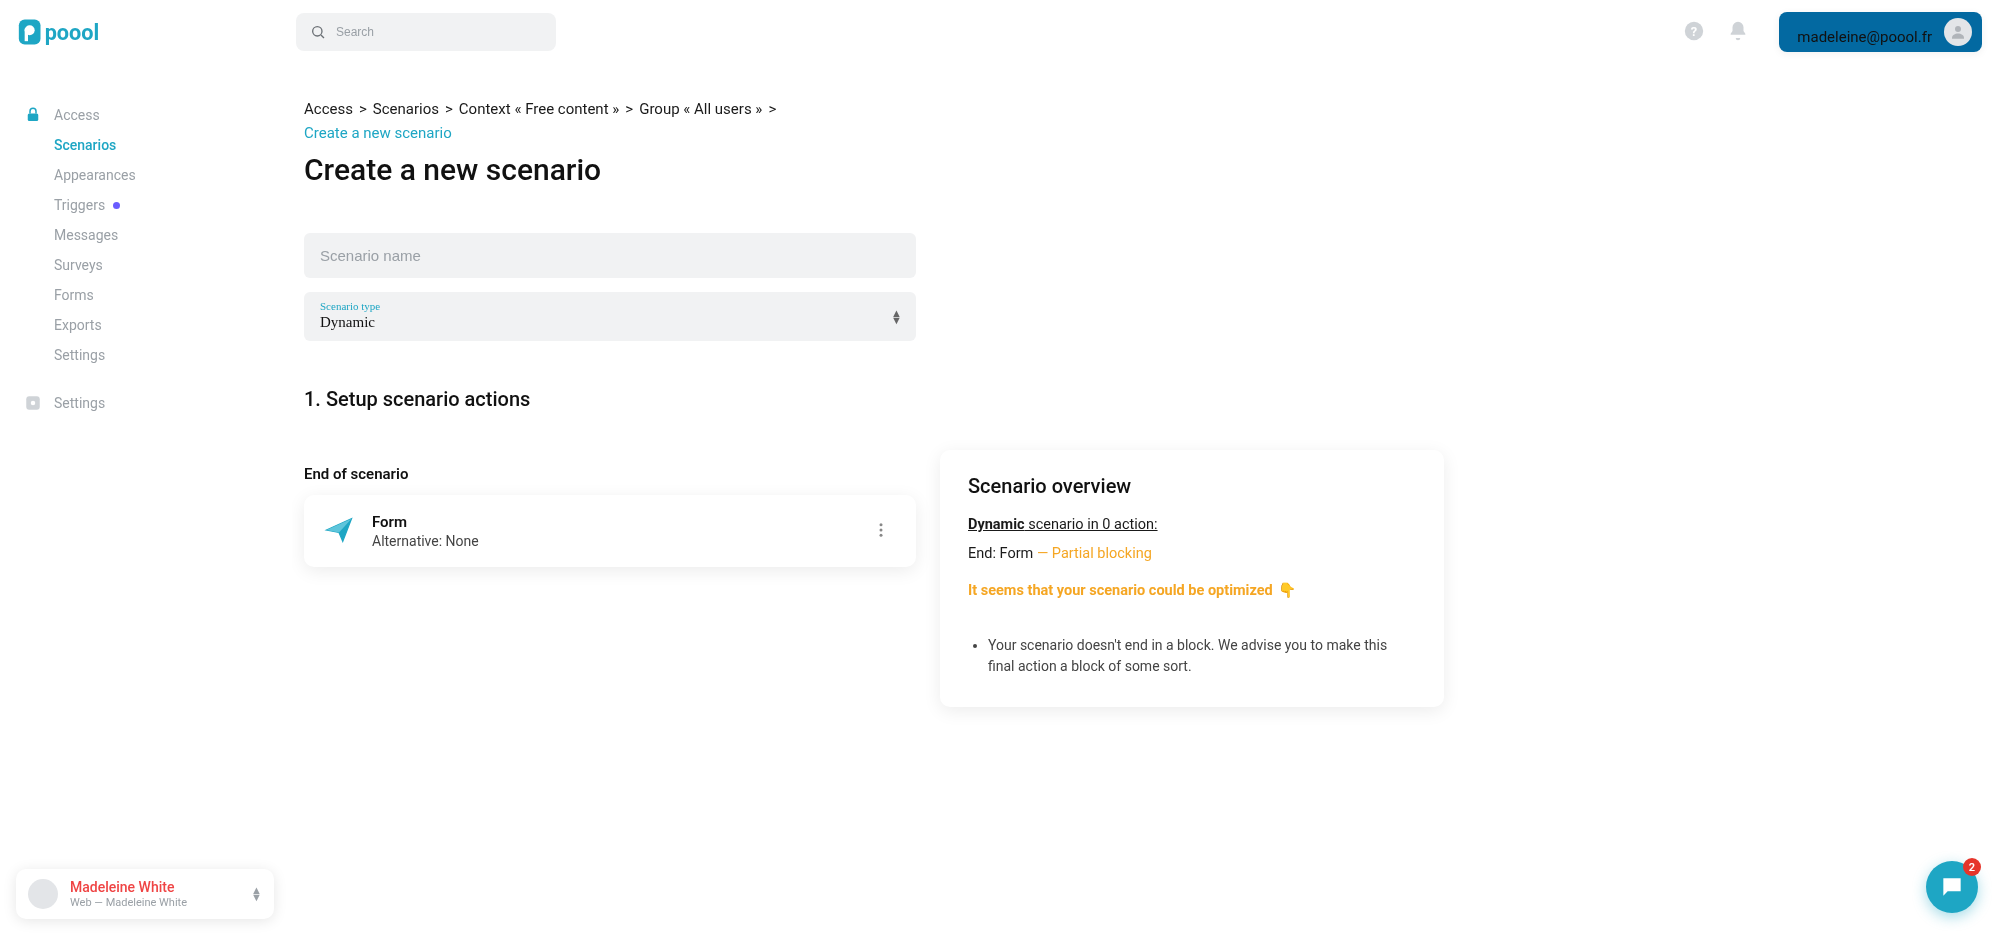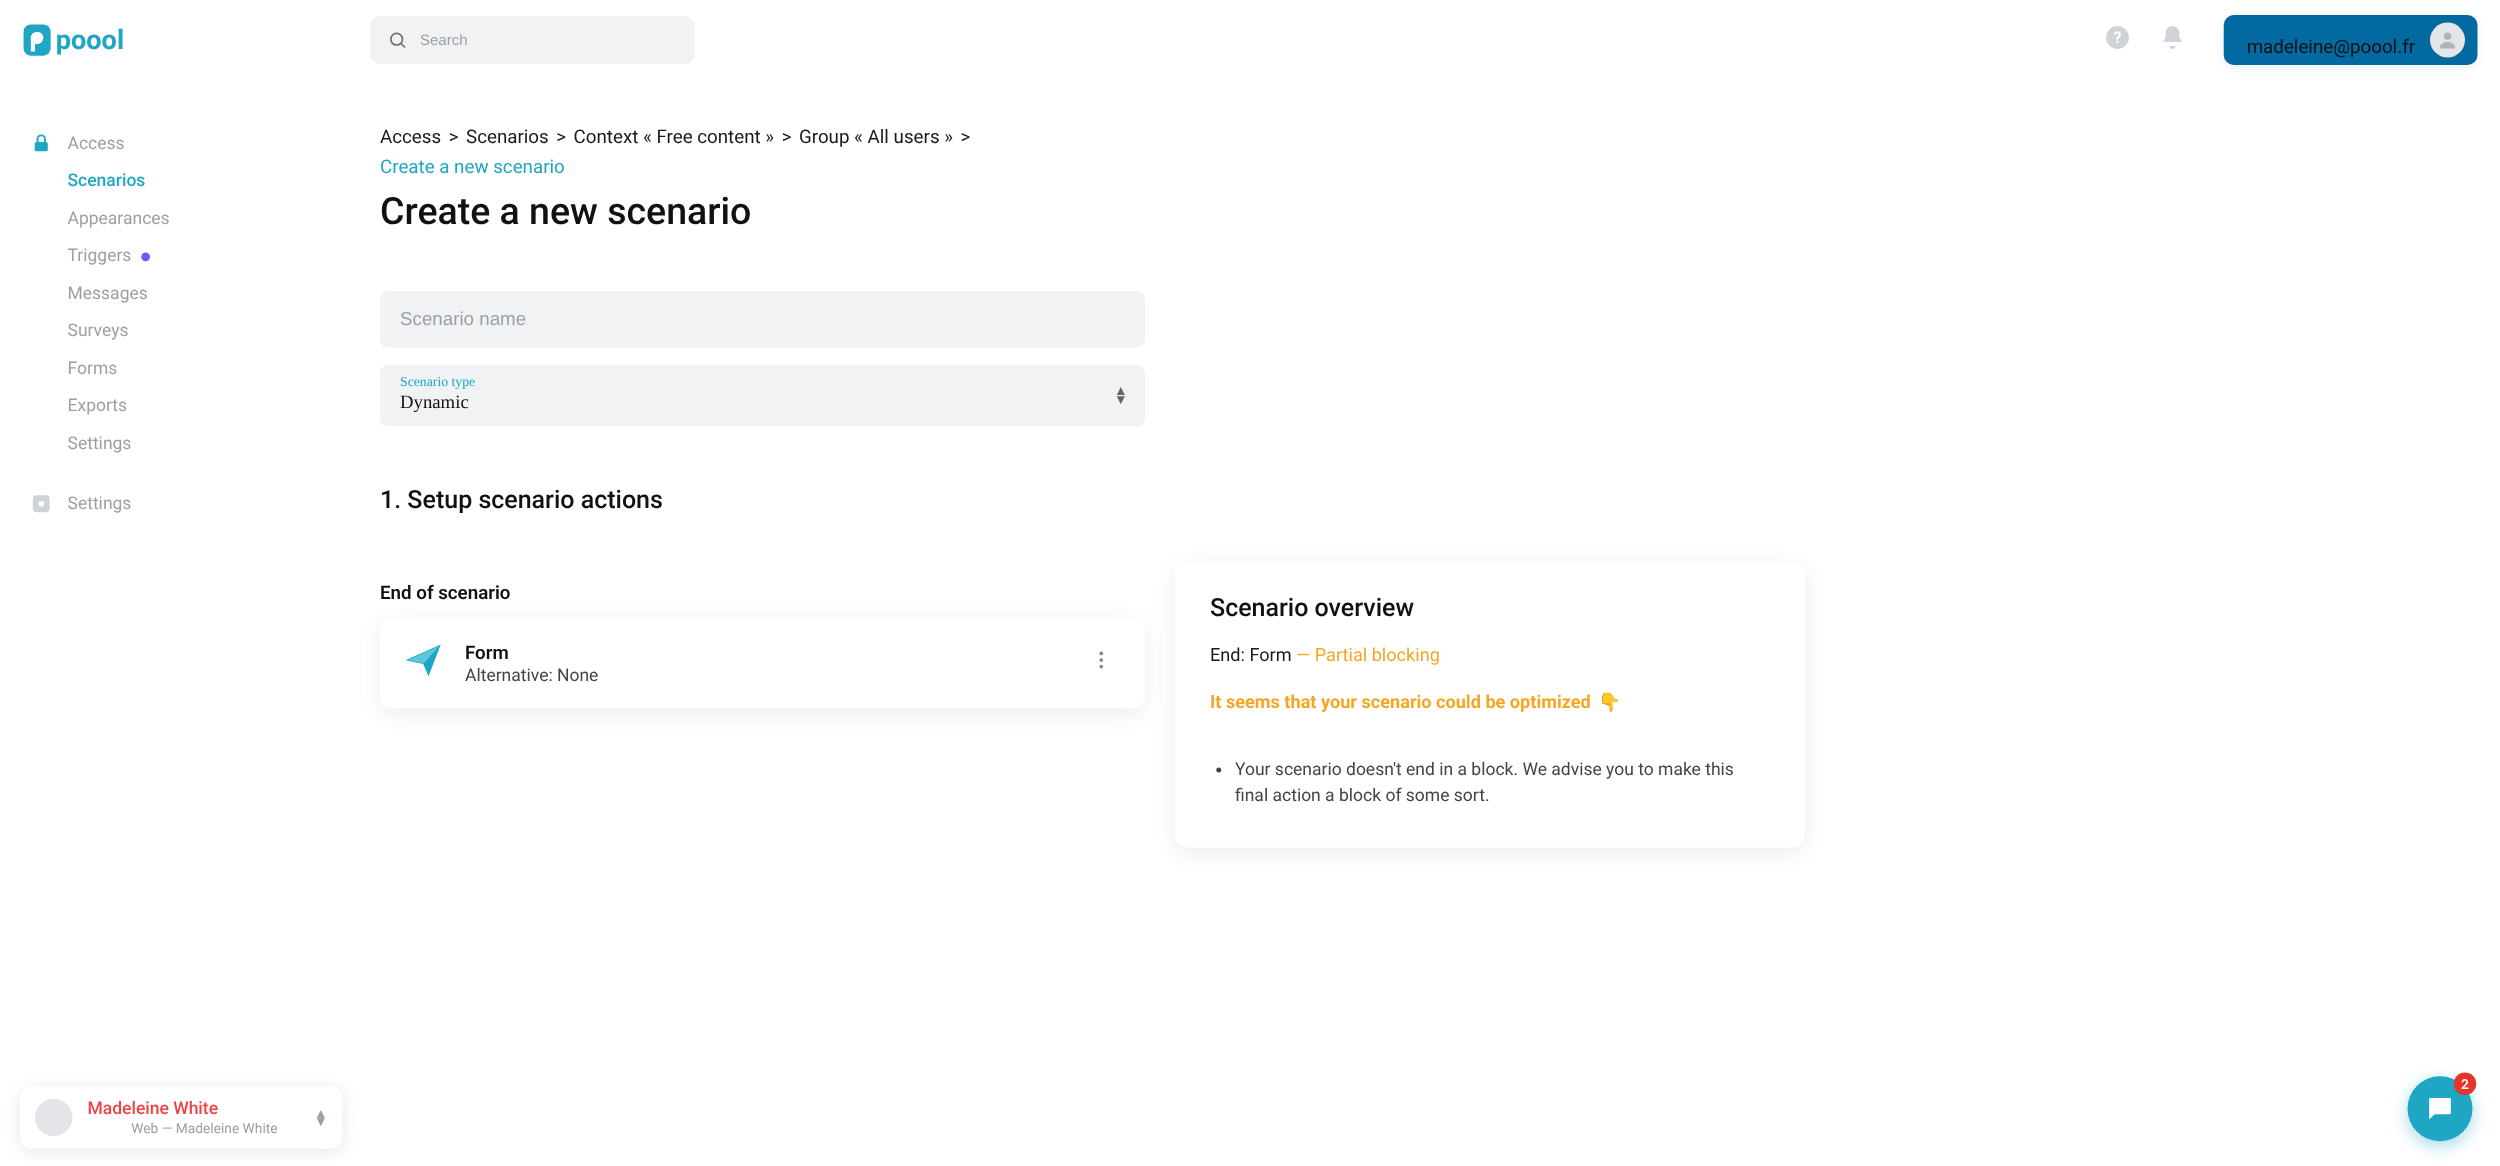--- a/index.html
+++ b/index.html
@@ -95,21 +95,21 @@
     border-radius: 10px;
     box-shadow: 0 2px 14px rgba(0,0,0,0.10);
     padding: 10px 12px;
     gap: 12px;
   }
   .project-switcher .circle {
     width:30px;height:30px;border-radius:50%;background:#e3e5e8;
   }
   .project-switcher .texts { flex:1; }
   .project-switcher .title { font-size:14px; color:#ef4444; font-weight:500; }
-  .project-switcher .sub { font-size:11px; color:#9aa0a6; margin-top:1px;margin-left:35px; }
+  .project-switcher .sub { font-size:11px; color:#9aa0a6; margin-top:1px; }
   .project-switcher .chev { color:#9aa0a6; font-size:11px; line-height:7px; }
   
   .main {
     flex:1;
     overflow:auto;
     padding: 36px 24px 24px 12px;
     display:flex;
     gap: 24px;
     align-items:flex-start;
   }
@@ -157,21 +157,21 @@
   }
   .subsection-heading {
     font-size:15px; font-weight:600; color:#111;
     margin-bottom: 12px;
   }
   .action-card {
     background:#fff;
     border-radius:10px;
     box-shadow: 0 4px 18px rgba(0,0,0,0.08);
     padding: 18px 20px;
-    display:flex; align-items:flex-start; gap:18px;
+    display:flex; align-items:center; gap:18px;
   }
   .action-card .icon { color:#1ea6c4; }
   .action-card .texts { flex:1; }
   .action-card .title { font-size:15px; font-weight:600; color:#111; }
   .action-card .sub { font-size:14px; color:#444; margin-top:2px; }
   .kebab { color:#888; cursor:pointer; padding:6px; }
   .overview-card {
     background:#fff;
     border-radius:10px;
     box-shadow: 0 4px 18px rgba(0,0,0,0.08);
@@ -359,20 +359,23 @@
               <circle cx="12" cy="12" r="2"></circle>
               <circle cx="12" cy="19" r="2"></circle>
             </svg>
         </div>
       </div>
     </div>
 
     <div class="right-col">
       <div class="overview-card">
         <h3>Scenario overview</h3>
+        <div class="overview-line1">
+          <span class="underline">Dynamic</span><span class="rest"> scenario in 0 action:</span>
+        </div>
         <div class="overview-line2">
           <span>End: Form </span><span class="warn">— Partial blocking</span>
         </div>
         <div class="overview-warn-heading">
           <span>It seems that your scenario could be optimized</span>
           <span>👇</span>
         </div>
         <ul>
           <li>Your scenario doesn't end in a block. We advise you to make this final action a block of some sort.</li>
         </ul>

